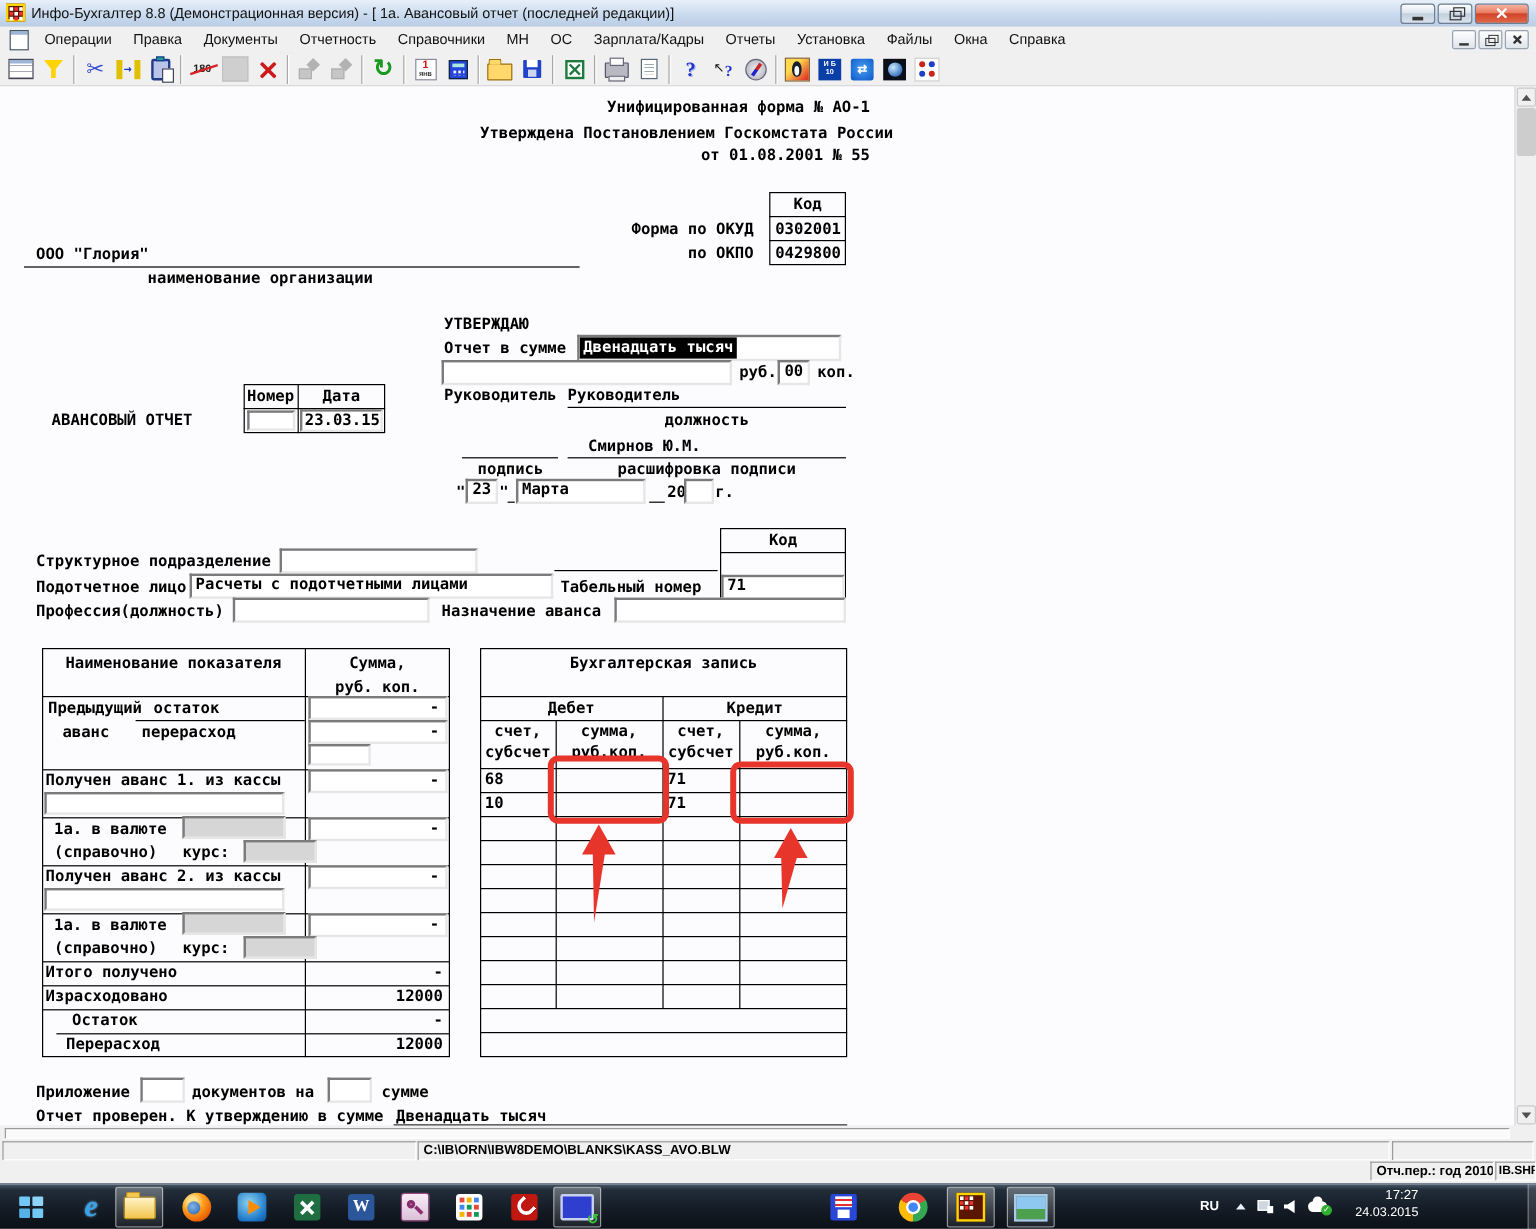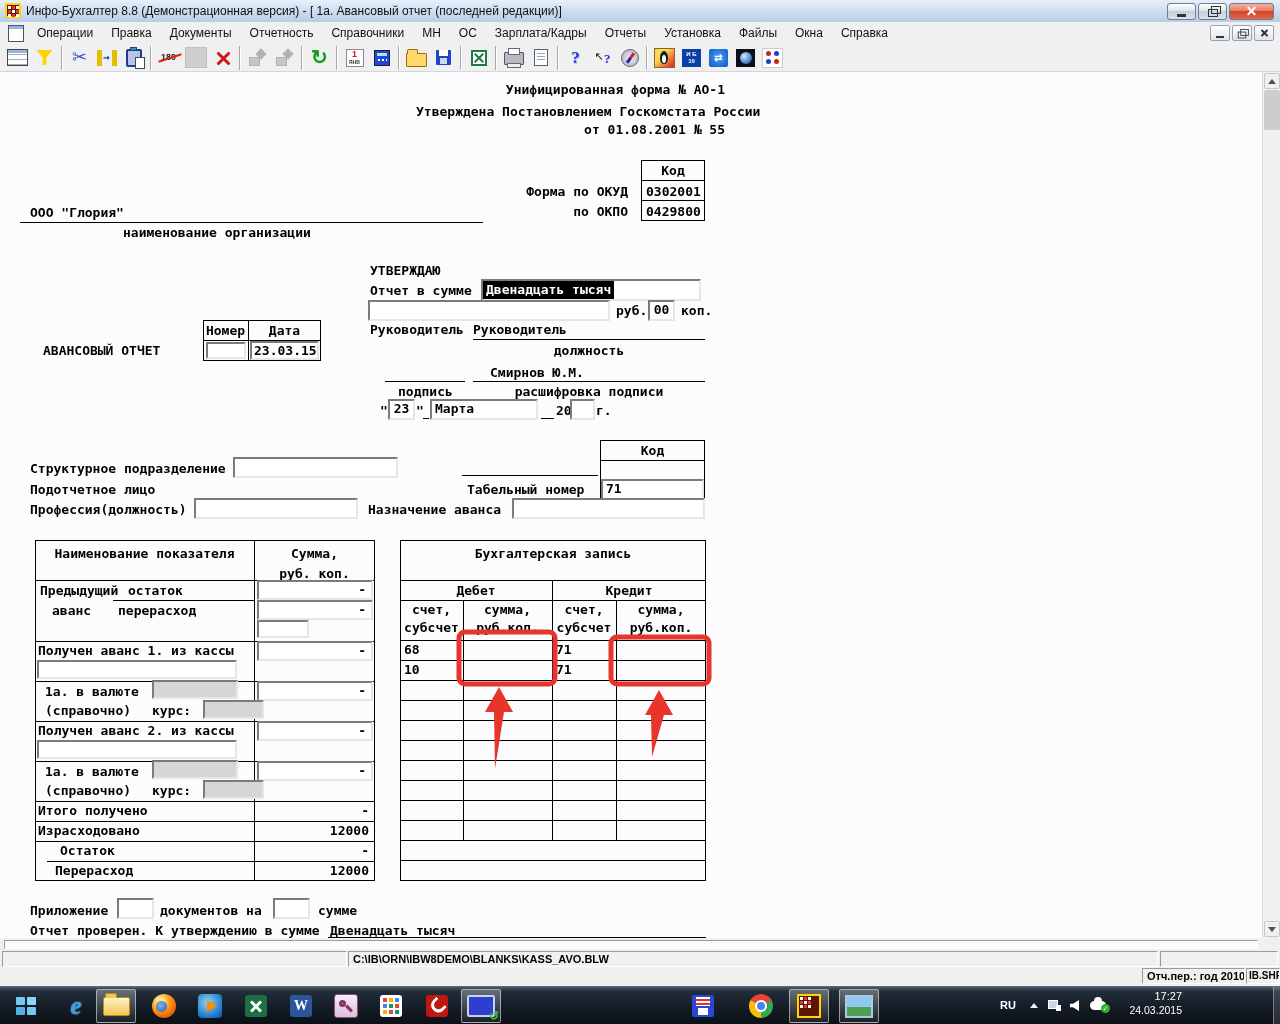--- a/index.html
+++ b/index.html
@@ -311,21 +311,21 @@
         <div class="ic-globe2"></div>
       </div>
     <div class="tbtn">
         <div class="ic-ornament"></div>
       </div>
   </div>
 
   <div class="doc"></div>
 
   <div class="t tr" style="left:400px;top:82px;width:325px;">Унифицированная форма № АО-1</div>
-  <div class="t tr" style="left:400px;top:104px;width:325px;margin-left:16px;">Утверждена Постановлением Госкомстата России</div>
+  <div class="t tr" style="left:400px;top:104px;width:325px;">Утверждена Постановлением Госкомстата России</div>
   <div class="t tr" style="left:400px;top:122px;width:325px;">от 01.08.2001 № 55</div>
 
   <div class="box" style="left:641px;top:160px;width:64px;height:61px;"></div>
   <div class="bl" style="left:641px;top:180px;width:64px;height:1px;"></div>
   <div class="bl" style="left:641px;top:200px;width:64px;height:1px;"></div>
   <div class="t tc" style="left:641px;top:163px;width:64px;">Код</div>
   <div class="t" style="left:646px;top:184px;">0302001</div>
   <div class="t" style="left:646px;top:204px;">0429800</div>
   <div class="t tr" style="left:430px;top:184px;width:198px;">Форма по ОКУД</div>
   <div class="t tr" style="left:430px;top:204px;width:198px;">по ОКПО</div>
@@ -368,20 +368,21 @@
   <div class="t tc" style="left:248px;top:323px;width:73px;">Дата</div>
   <div class="inp" style="left:206px;top:342px;width:40px;height:17px;"></div>
   <div class="inp" style="left:250px;top:341px;width:69px;height:19px;padding-left:2px;">23.03.15</div>
 
   <div class="box" style="left:600px;top:440px;width:105px;height:61px;"></div>
   <div class="bl" style="left:600px;top:460px;width:105px;height:1px;"></div>
   <div class="t tc" style="left:600px;top:443px;width:105px;">Код</div>
   <div class="t" style="left:30px;top:461px;">Структурное подразделение</div>
   <div class="inp" style="left:233px;top:457px;width:165px;height:21px;"></div>
   <div class="t" style="left:30px;top:482px;">Подотчетное лицо</div>
+  <div class="inp" style="left:158px;top:478px;width:303px;height:21px;padding-left:3px;">Расчеты с подотчетными лицами</div>
   <div class="bl" style="left:462px;top:475px;width:136px;height:1px;"></div>
   <div class="t" style="left:467px;top:482px;">Табельный номер</div>
   <div class="inp" style="left:601px;top:479px;width:103px;height:21px;padding-left:3px;">71</div>
   <div class="t" style="left:30px;top:502px;">Профессия(должность)</div>
   <div class="inp" style="left:194px;top:498px;width:164px;height:21px;"></div>
   <div class="t" style="left:368px;top:502px;">Назначение аванса</div>
   <div class="inp" style="left:512px;top:498px;width:193px;height:21px;"></div>
 
   <div class="box" style="left:35px;top:540px;width:340px;height:341px;"></div>
   <div class="bl" style="left:254px;top:540px;width:1px;height:341px;"></div>

